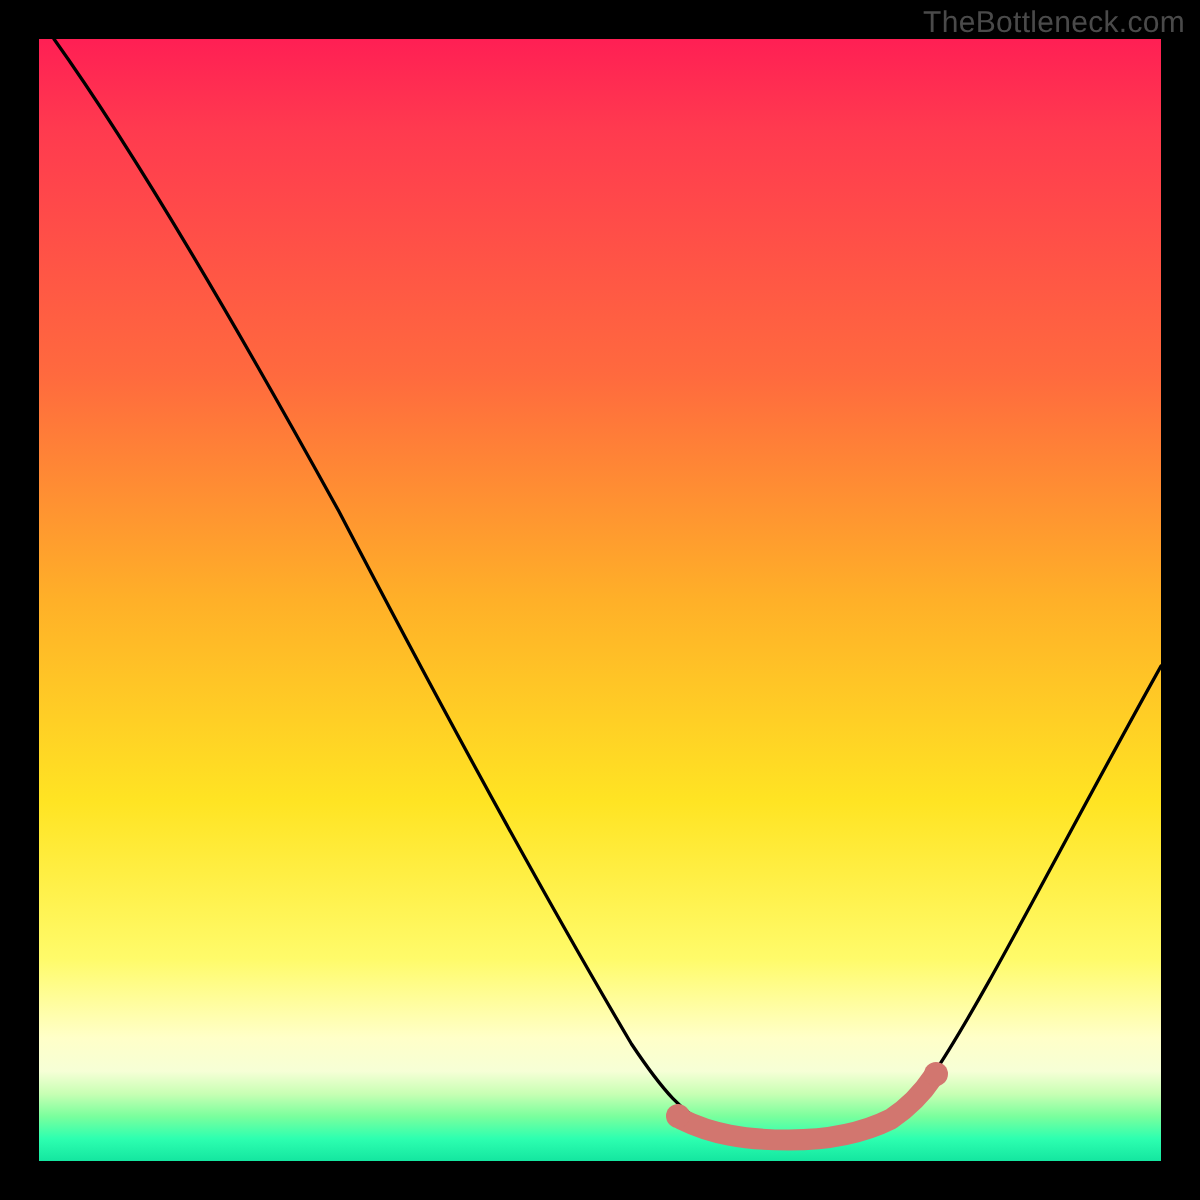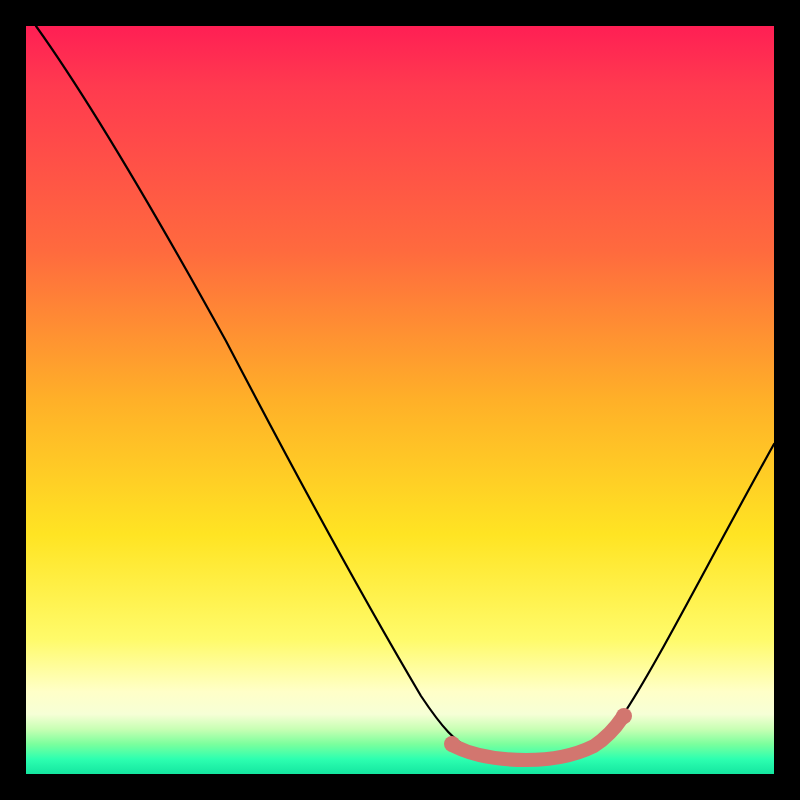--- a/index.html
+++ b/index.html
@@ -69,20 +69,21 @@
     stroke-width: 14;
     stroke-linecap: round;
     fill: none;
   }
 </style>
 </head>
 <body>
 
 <div class="frame">
 
+  <div class="watermark">TheBottleneck.com</div>
 
   <div class="plot">
     <svg class="curves" viewBox="0 0 748 748" preserveAspectRatio="none">
 
       <path class="curve" d="M 10 0
                C 60 70, 120 170, 200 315
                C 260 430, 330 560, 395 670
                C 415 700, 430 718, 450 726
                C 475 734, 510 736, 540 732
                C 560 728, 575 718, 595 692

